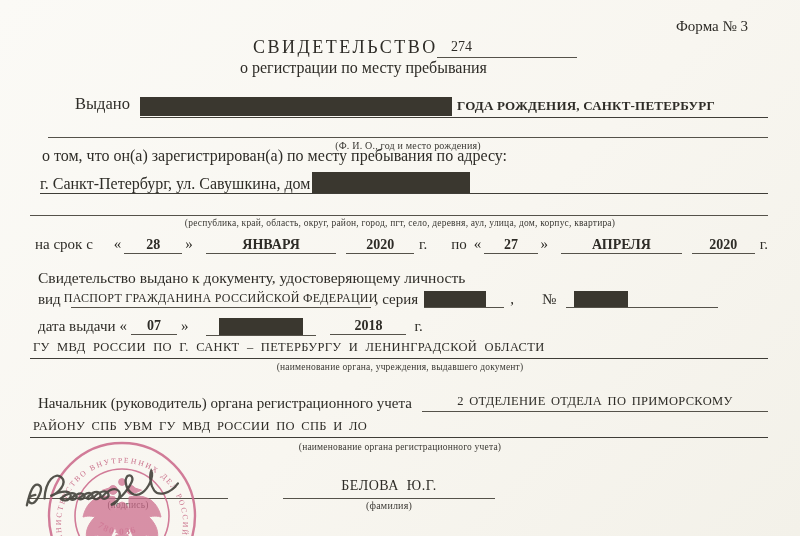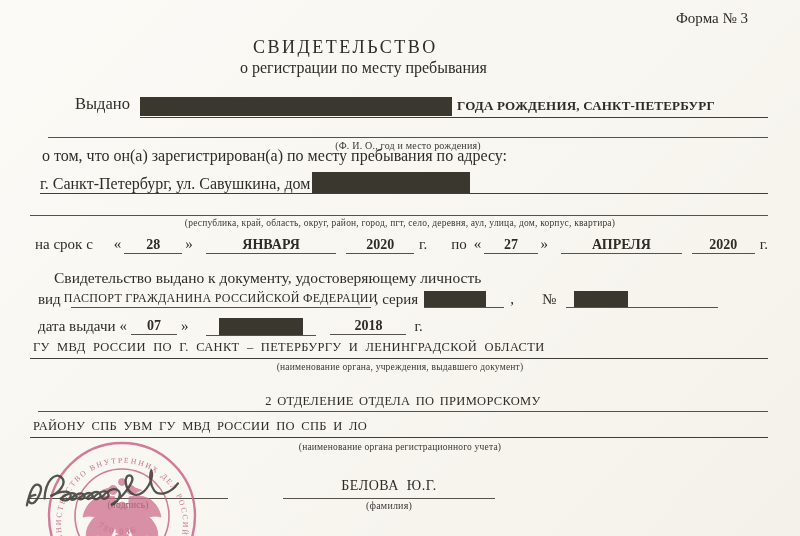--- a/index.html
+++ b/index.html
@@ -10,21 +10,21 @@
     color:#2e2c27;
   }
   .abs{position:absolute;}
   .line{border-bottom:1px solid #55524a;}
   .caption{font-size:10px;color:#3a3833;text-align:center;letter-spacing:.2px;}
   .redact{display:inline-block;background:#3a372f;vertical-align:-3px;}
   .bold{font-weight:bold;}
   .caps{letter-spacing:.4px;}
   .fill{display:inline-flex;justify-content:center;align-items:flex-end;border-bottom:1px solid #55524a;}
 
-  .form-label{top:10px;right:52px;font-size:15px;}
+  .form-label{top:18px;right:52px;font-size:15px;}
   .title{top:37px;left:253px;font-size:18px;letter-spacing:2.5px;}
   .title-num{top:39px;left:437px;width:140px;height:19px;border-bottom:1px solid #55524a;font-size:14px;padding-left:14px;box-sizing:border-box;}
   .subtitle{top:59px;left:240px;font-size:16px;}
 
   .issued-label{top:94px;left:75px;font-size:16.5px;}
   .issued-underline{top:95px;left:140px;width:628px;height:22px;border-bottom:1.5px solid #3f3d37;display:flex;align-items:center;}
   .redact-name{width:312px;height:19px;}
   .issued-suffix{font-size:13px;font-weight:bold;margin-left:5px;letter-spacing:.2px;white-space:nowrap;}
 
   .fio-line{top:130px;left:48px;width:720px;height:7px;}
@@ -41,21 +41,21 @@
   .pr-prefix{margin-right:18px;}
   .w-day1{width:60px;font-size:14px;}
   .w-mon1{width:135px;font-size:14px;margin:0 10px;}
   .w-yr1{width:70px;font-size:14px;margin-right:5px;}
   .pr-g1{margin-right:24px;}
   .pr-po{margin-right:4px;}
   .w-day2{width:55px;font-size:14px;}
   .w-mon2{width:125px;font-size:14px;margin:0 10px;}
   .w-yr2{width:65px;font-size:14px;margin-right:5px;}
 
-  .doc-intro{top:269px;left:54px;font-size:15.5px;}
+  .doc-intro{top:269px;left:38px;font-size:15.5px;}
   .kind-row{top:291px;left:38px;width:730px;display:flex;align-items:flex-end;font-size:15px;white-space:nowrap;}
   .kind-value{width:300px;font-size:12px;letter-spacing:.3px;margin:0 4px 0 10px;padding-bottom:1px;}
   .series-fill{width:80px;margin:0 6px;justify-content:flex-start;}
   .redact-series{width:62px;height:16px;vertical-align:0;}
   .kind-comma{margin-right:28px;}
   .num-label{margin-right:10px;}
   .number-fill{width:152px;justify-content:flex-start;}
   .redact-number{width:54px;height:16px;margin-left:8px;vertical-align:0;}
 
   .issue-row{top:318px;left:38px;display:flex;align-items:flex-start;font-size:15px;white-space:nowrap;}
@@ -83,20 +83,21 @@
   .signature{top:460px;left:18px;z-index:7;transform:rotate(-3deg);}
 </style>
 </head>
 <body>
 
 <div class="page">
 
   <div class="abs form-label">Форма № 3</div>
 
   <div class="abs title">СВИДЕТЕЛЬСТВО</div>
+  <div class="abs title-num">274</div>
   <div class="abs subtitle">о регистрации по месту пребывания</div>
 
   <div class="abs issued-label">Выдано</div>
   <div class="abs issued-underline">
     <span class="redact redact-name"></span>
     <span class="issued-suffix">ГОДА РОЖДЕНИЯ, САНКТ-ПЕТЕРБУРГ</span>
   </div>
   <div class="abs line fio-line"></div>
   <div class="abs caption fio-caption">(Ф. И. О., год и место рождения)</div>
 
@@ -150,20 +151,21 @@
         <span class="redact redact-month"></span>
       </span>
     <span class="fill bold w-issue-year">2018</span>
     <span>г.</span>
   </div>
 
   <div class="abs authority">ГУ  МВД  РОССИИ  ПО  Г. САНКТ – ПЕТЕРБУРГУ  И  ЛЕНИНГРАДСКОЙ ОБЛАСТИ</div>
   <div class="abs caption authority-caption">(наименование органа, учреждения, выдавшего документ)</div>
 
   <div class="abs registrar-row">
+    <span class="reg-label">Начальник (руководитель) органа регистрационного учета</span>
     <span class="fill reg-value caps">2 ОТДЕЛЕНИЕ ОТДЕЛА  ПО ПРИМОРСКОМУ</span>
   </div>
   <div class="abs registrar-line2">РАЙОНУ СПБ УВМ  ГУ  МВД РОССИИ  ПО СПБ  И  ЛО</div>
   <div class="abs caption registrar-caption">(наименование органа регистрационного учета)</div>
 
   <svg class="abs stamp" width="180" height="160" viewBox="0 0 180 160">
     <defs>
       <path id="ringPath" d="M 34,118 A 61,61 0 1 1 146,118"></path>
       <path id="numPath" d="M 58,90 A 42,42 0 0 0 122,90"></path>
     </defs>

